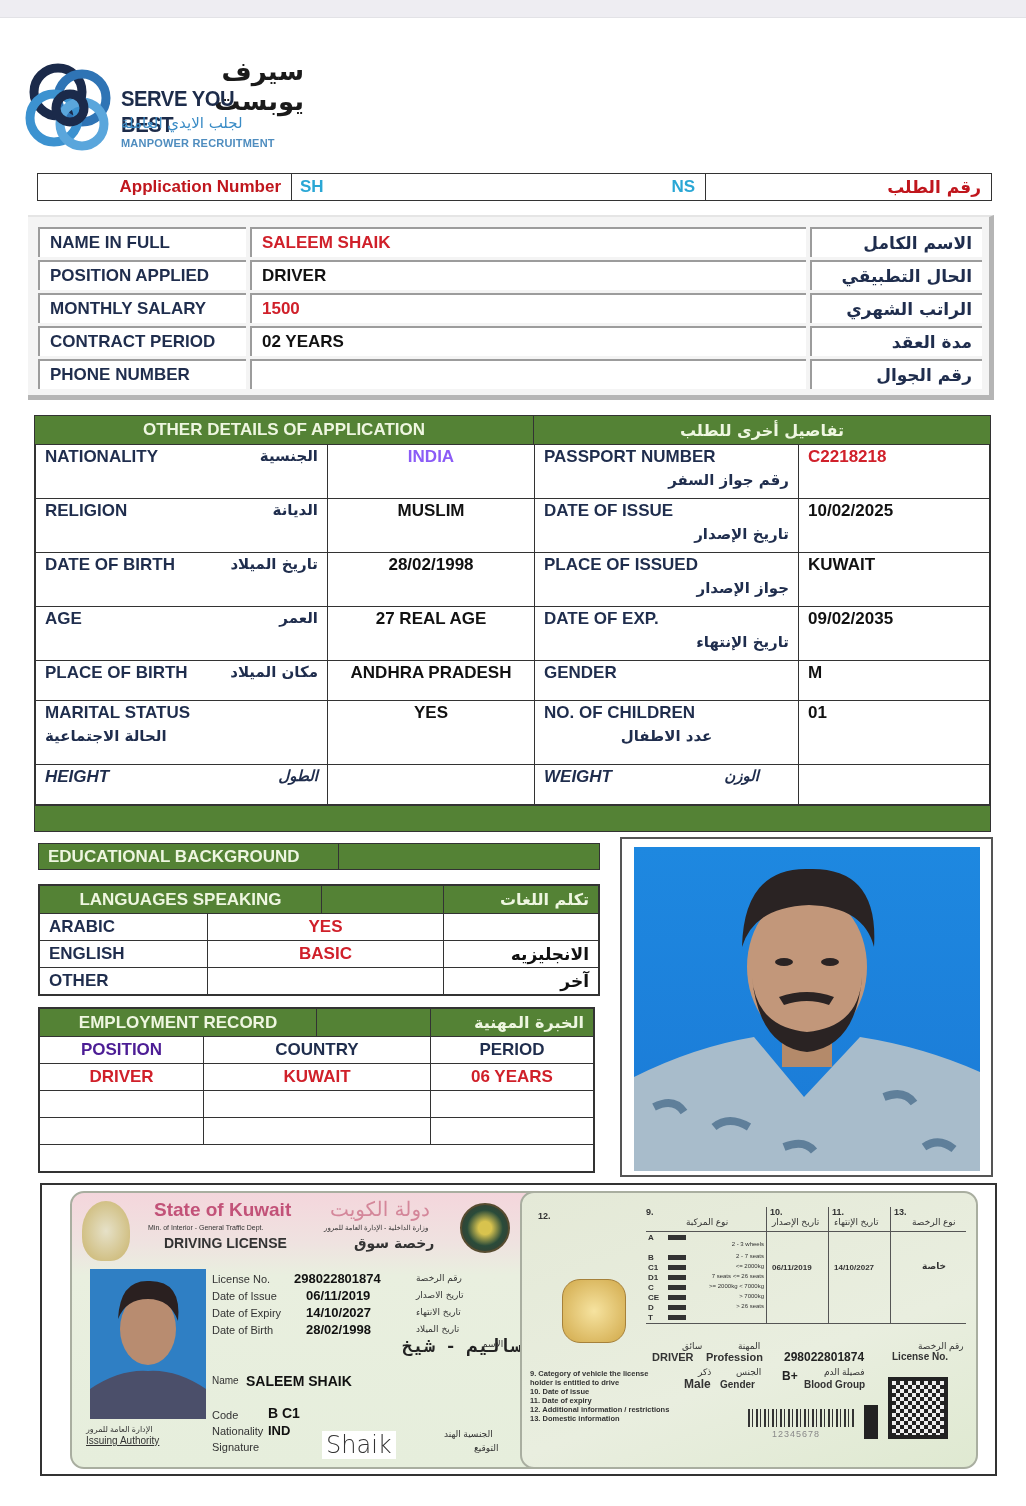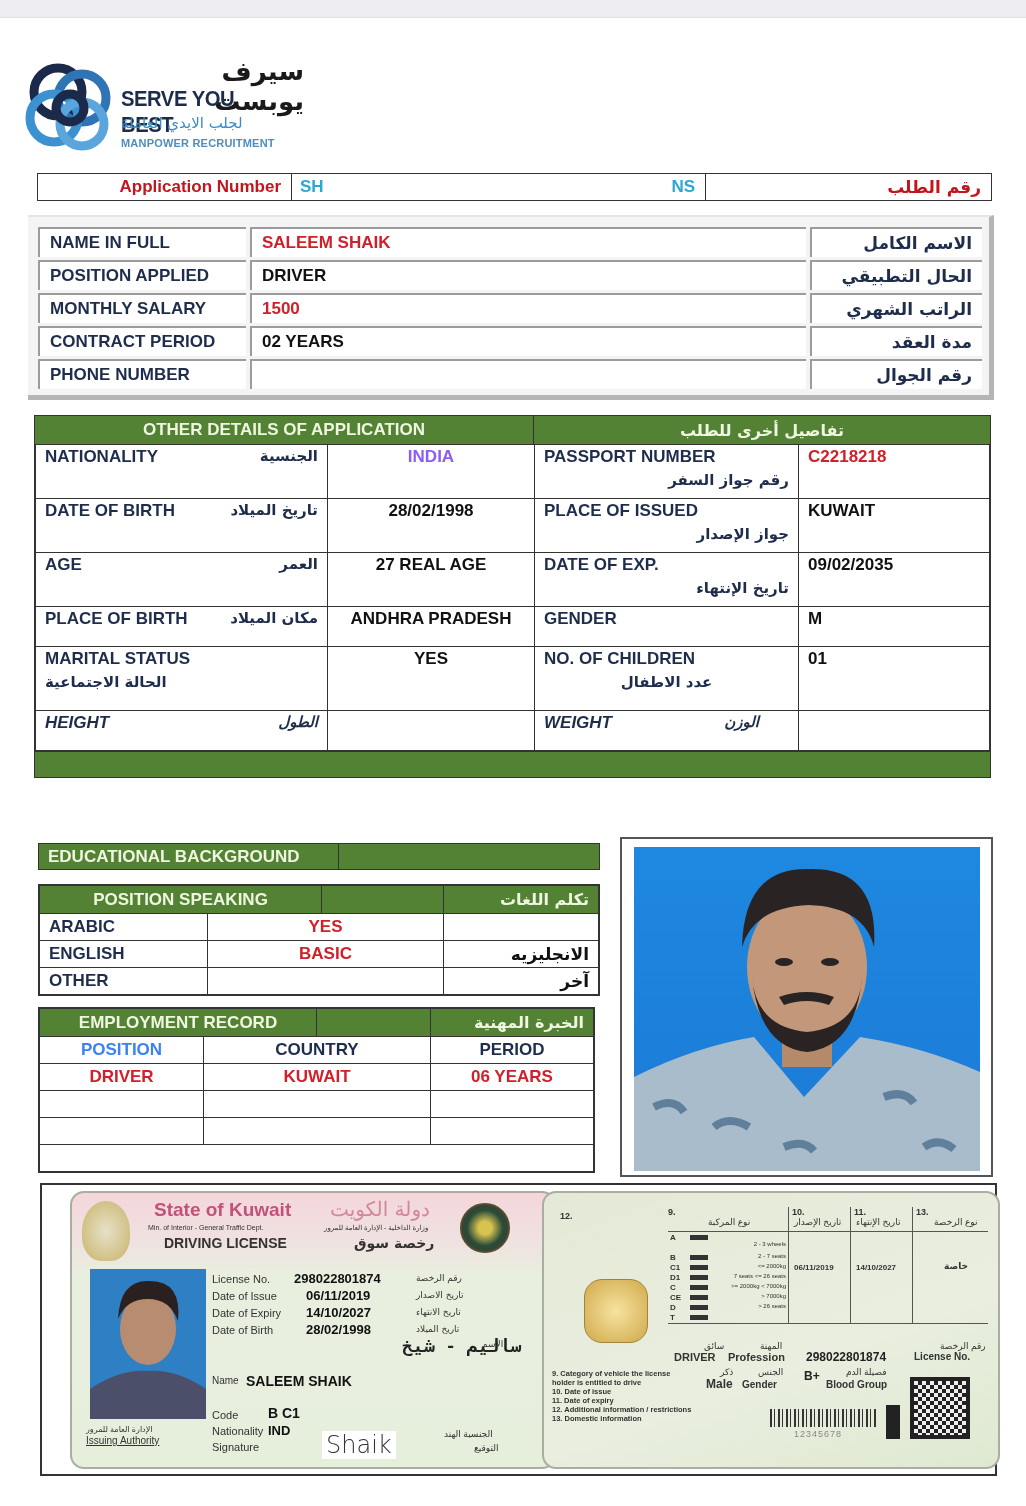--- a/index.html
+++ b/index.html
@@ -59,21 +59,21 @@
   .emp td { border: 1px solid #333; height: 27px; font-size: 17px; font-weight: bold; text-align: center; }
   .emp .hd { background: #548235; color: #eef6e0; text-align: left; }
 
   
   .photo { left: 620px; top: 837px; width: 373px; height: 340px; border: 2px solid #555; background: #fff; }
   .photo .inner { position: absolute; left: 12px; top: 8px; width: 346px; height: 324px; background: linear-gradient(#1e88e0, #1b7ad6); overflow: hidden; }
 
   
   .lic { left: 40px; top: 1183px; width: 957px; height: 293px; border: 2px solid #333; background: #fff; }
   .card1 { position: absolute; left: 28px; top: 6px; width: 486px; height: 278px; border-radius: 14px; border: 2px solid #a9aea0; background: linear-gradient(180deg, #f4d6dc 0%, #efe2e0 18%, #e9efdf 30%, #e6eedc 100%); overflow: hidden; }
-  .card2 { position: absolute; left: 478px; top: 6px; width: 458px; height: 278px; border-radius: 14px; border: 2px solid #a9aea0; background: linear-gradient(160deg, #e4e9d7 0%, #e9eedf 60%, #dfe9d1 100%); overflow: hidden; margin-left: 22px; }
+  .card2 { position: absolute; left: 478px; top: 6px; width: 458px; height: 278px; border-radius: 14px; border: 2px solid #a9aea0; background: linear-gradient(160deg, #e4e9d7 0%, #e9eedf 60%, #dfe9d1 100%); overflow: hidden; }
   .tiny { font-size: 9px; color: #333; }
   .lic-lbl { font-size: 11px; color: #333; }
   .lic-val { font-size: 13px; font-weight: bold; color: #111; }
 </style>
 </head>
 <body>
 
 <div class="topbar"></div>
 
 <div class="abs logo">
@@ -152,20 +152,34 @@
           <td class="val" style="color:#8b5cf6">INDIA</td>
           <td class="lbl">
             <div>PASSPORT NUMBER</div>
             <div class="ar" style="text-align:right;margin-top:4px">رقم جواز السفر</div>
           </td>
           <td class="val2" style="color:#d0202a">C2218218</td>
         </tr>
         <tr style="height: 54px;">
           <td class="lbl">
             <div class="flexlbl">
+              <span>RELIGION</span>
+              <span class="ar">الديانة</span>
+            </div>
+          </td>
+          <td class="val" style="">MUSLIM</td>
+          <td class="lbl">
+            <div>DATE OF ISSUE</div>
+            <div class="ar" style="text-align:right;margin-top:4px">تاريخ الإصدار</div>
+          </td>
+          <td class="val2" style="">10/02/2025</td>
+        </tr>
+        <tr style="height: 54px;">
+          <td class="lbl">
+            <div class="flexlbl">
               <span>DATE OF BIRTH</span>
               <span class="ar">تاريخ الميلاد</span>
             </div>
           </td>
           <td class="val" style="">28/02/1998</td>
           <td class="lbl">
             <div>PLACE OF ISSUED</div>
             <div class="ar" style="text-align:right;margin-top:4px">جواز الإصدار</div>
           </td>
           <td class="val2" style="">KUWAIT</td>
@@ -240,21 +254,21 @@
   <table>
     <colgroup>
         <col style="width:168px">
         <col style="width:236px">
         <col>
       </colgroup>
     <tbody>
         <tr>
       <td class="hd" colspan="2" style="padding:0">
         <div style="display:flex;height:27px">
-          <div style="width:282px;border-right:1px solid #333;display:flex;align-items:center;justify-content:center">POSITION SPEAKING</div>
+          <div style="width:282px;border-right:1px solid #333;display:flex;align-items:center;justify-content:center">LANGUAGES SPEAKING</div>
           <div style="flex:1"></div>
         </div>
       </td>
       <td class="hd ar" style="text-align:right;color:#eef6e0;font-size:16px">تكلم اللغات</td>
     </tr>
     </tbody>
       <tbody id="lang-rows">
         <tr>
           <td style="color:#1f2d4d">ARABIC</td>
           <td class="red" style="text-align:center">YES</td>
@@ -285,21 +299,21 @@
         <tr>
       <td class="hd" colspan="2" style="padding:0">
         <div style="display:flex;height:27px">
           <div style="width:277px;border-right:1px solid #333;display:flex;align-items:center;justify-content:center">EMPLOYMENT RECORD</div>
           <div style="flex:1"></div>
         </div>
       </td>
       <td class="hd ar" style="text-align:right;color:#eef6e0;font-size:16px;padding-right:9px">الخبرة المهنية</td>
     </tr>
     <tr>
-      <td style="color:#3b82f6">POSITION</td>
+      <td style="color:#4c1d95">POSITION</td>
       <td style="color:#1f2d4d">COUNTRY</td>
       <td style="color:#1f2d4d">PERIOD</td>
     </tr>
     </tbody>
       <tbody id="emp-rows">
         <tr>
           <td class="red">DRIVER</td>
           <td class="red">KUWAIT</td>
           <td class="red">06 YEARS</td>
         </tr>

